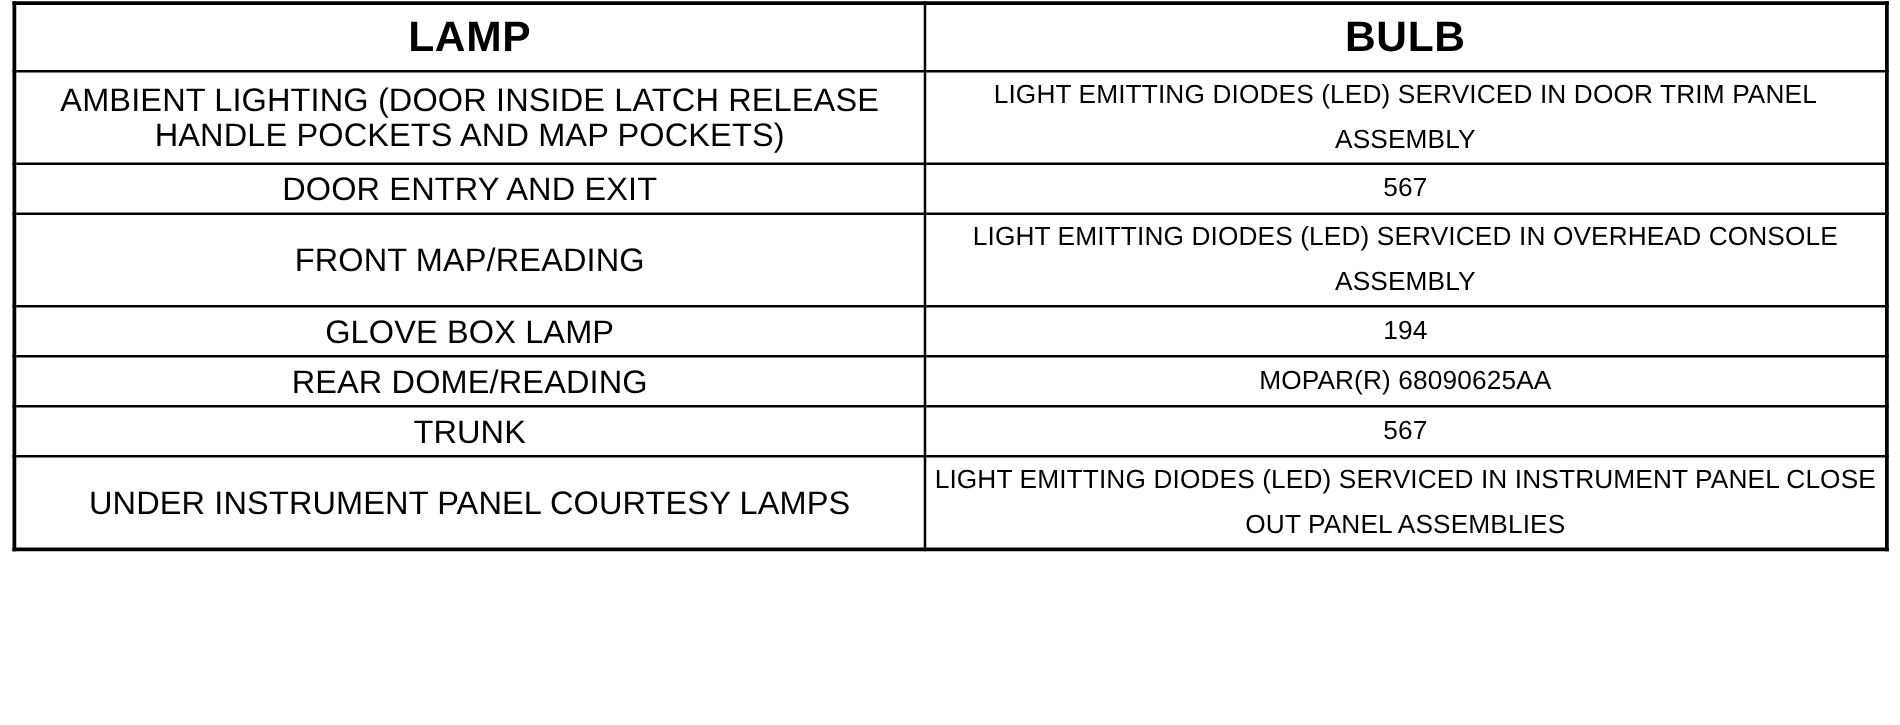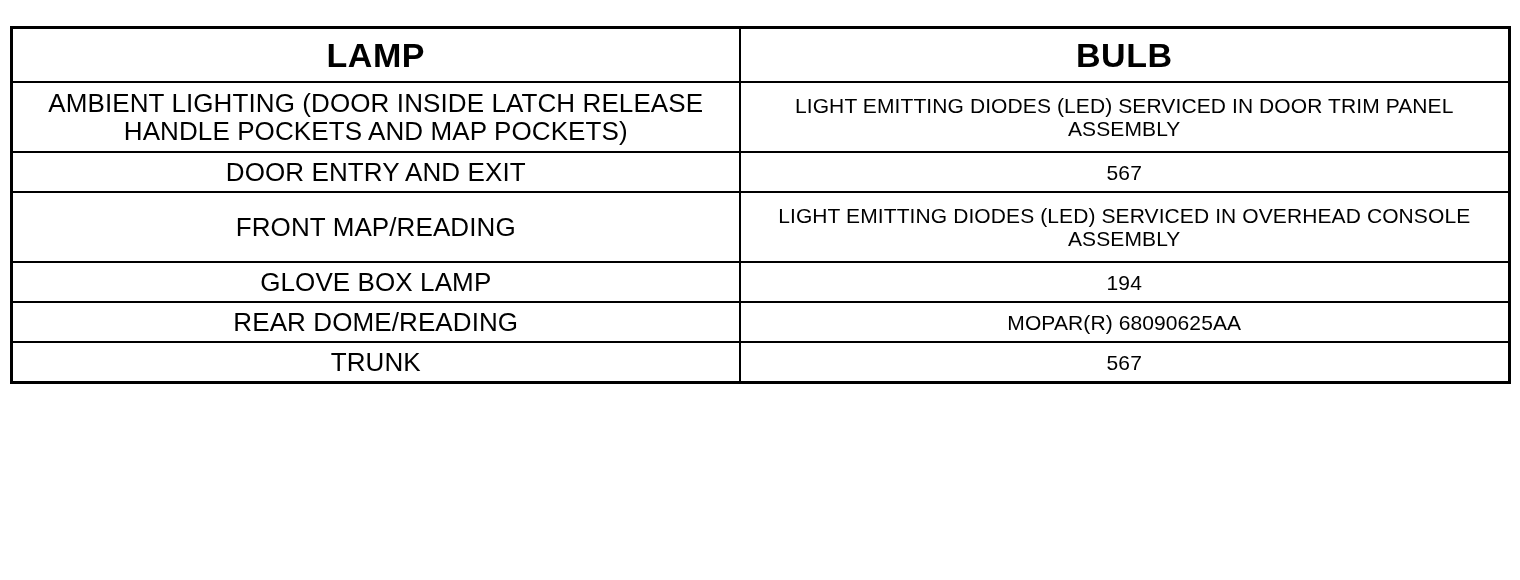--- a/index.html
+++ b/index.html
@@ -12,21 +12,21 @@
     height: 580px;
     font-family: "Liberation Sans", sans-serif;
     color: #000000;
     overflow: hidden;
   }
   .sheet {
     width: 1520px;
     height: 580px;
     position: relative;
     box-sizing: border-box;
-    padding: 26px 10px 6px 10px;
+    padding: 1px 10px 6px 10px;
   }
   table.bulb-table {
     width: 1498px;
     border-collapse: collapse;
     table-layout: fixed;
     border: 3px solid #000;
   }
   table.bulb-table col.lamp-col { width: 728px; }
   table.bulb-table col.bulb-col { width: 770px; }
 
@@ -49,21 +49,21 @@
     font-size: 26px;
     text-align: center;
     padding: 3px 4px 4px 6px;
     line-height: 28px;
     letter-spacing: 0.1px;
   }
   td.bulb-cell {
     font-size: 21px;
     text-align: center;
     padding: 3px 6px 4px 6px;
-    line-height: 23px;
+    line-height: 36px;
     letter-spacing: 0.1px;
   }
   tr.row-single td { height: 38px; }
   tr.row-double td { height: 68px; }
 </style>
 </head>
 <body>
 
 <div class="sheet">
   <table class="bulb-table">
@@ -95,15 +95,19 @@
         <td class="bulb-cell">194</td>
       </tr>
       <tr class="row-single">
         <td class="lamp-cell">REAR DOME/READING</td>
         <td class="bulb-cell">MOPAR(R) 68090625AA</td>
       </tr>
       <tr class="row-single">
         <td class="lamp-cell">TRUNK</td>
         <td class="bulb-cell">567</td>
       </tr>
+      <tr class="row-double">
+        <td class="lamp-cell">UNDER INSTRUMENT PANEL COURTESY LAMPS</td>
+        <td class="bulb-cell">LIGHT EMITTING DIODES (LED) SERVICED IN INSTRUMENT PANEL CLOSE OUT PANEL ASSEMBLIES</td>
+      </tr>
     </tbody>
   </table>
 </div>
 
 </body></html>

